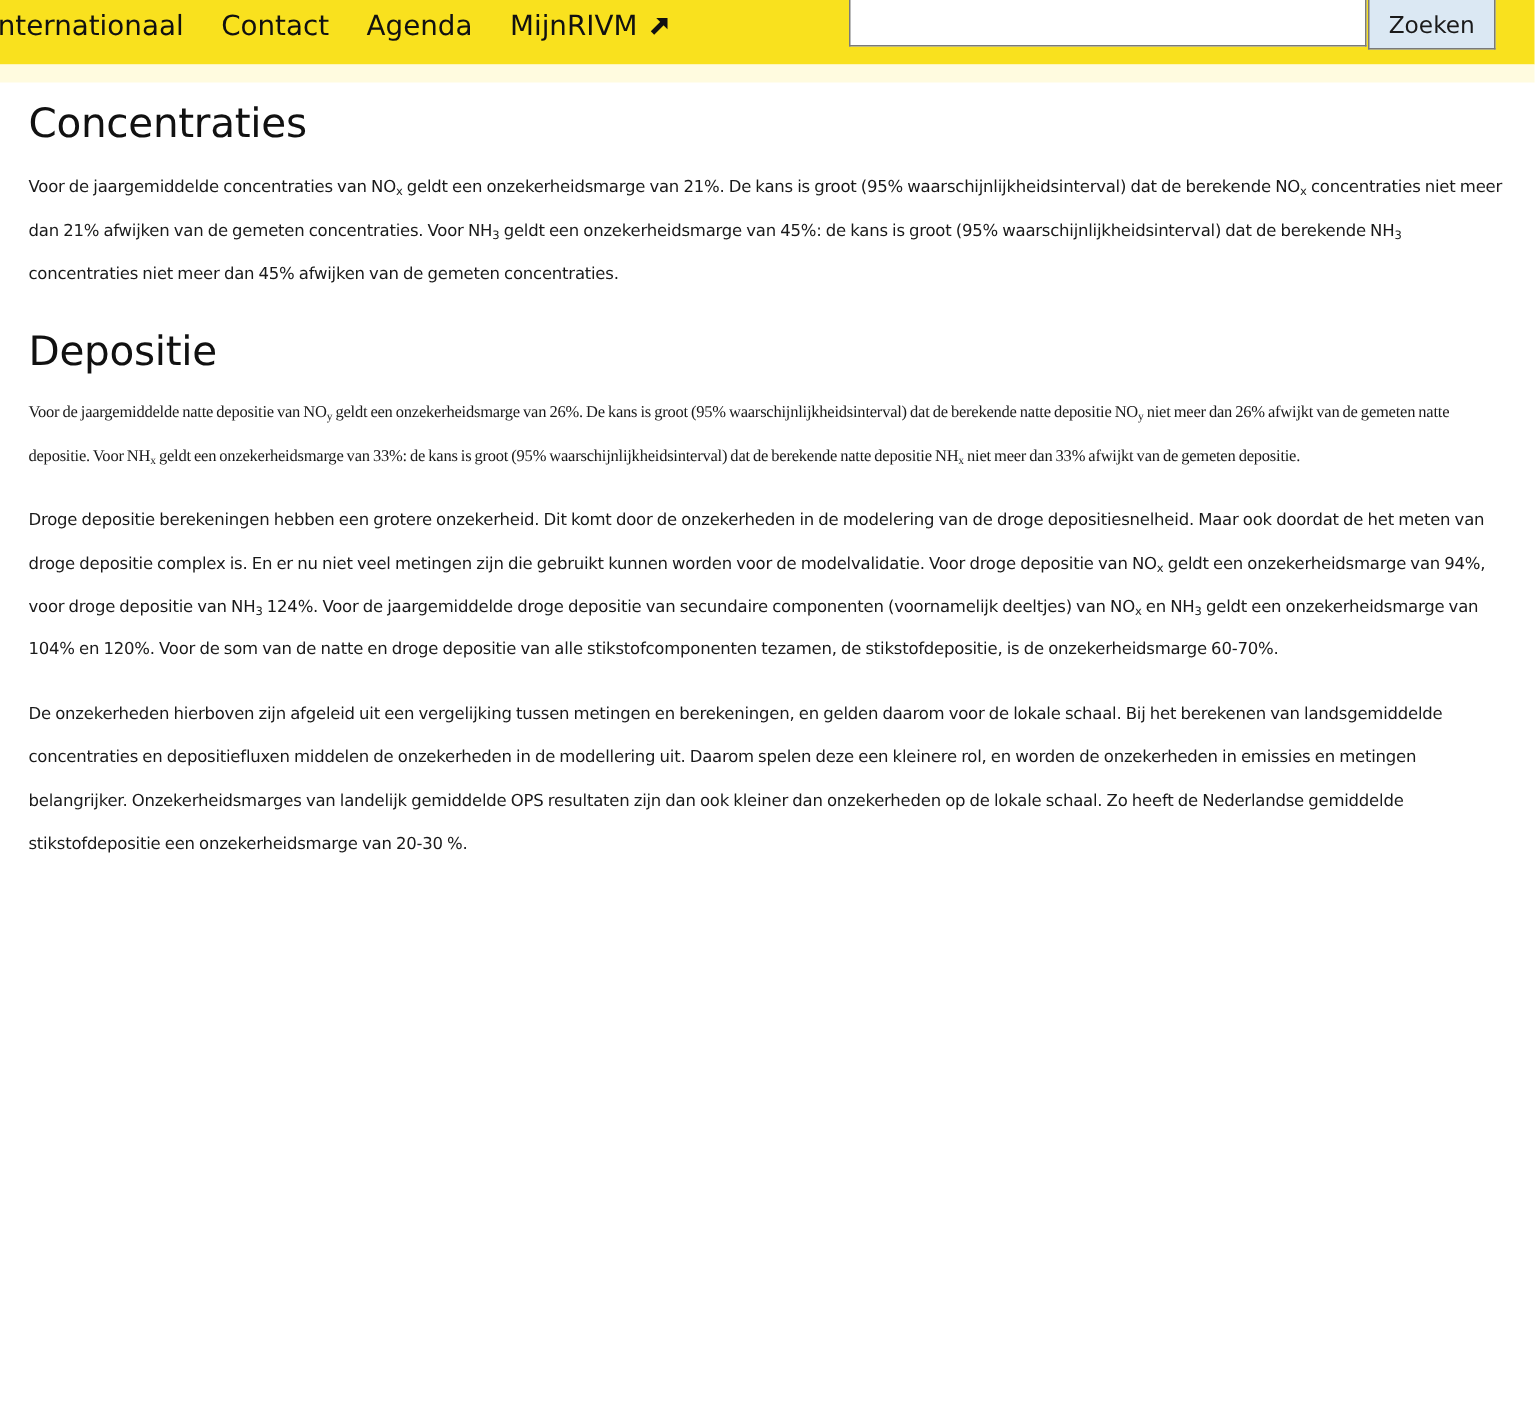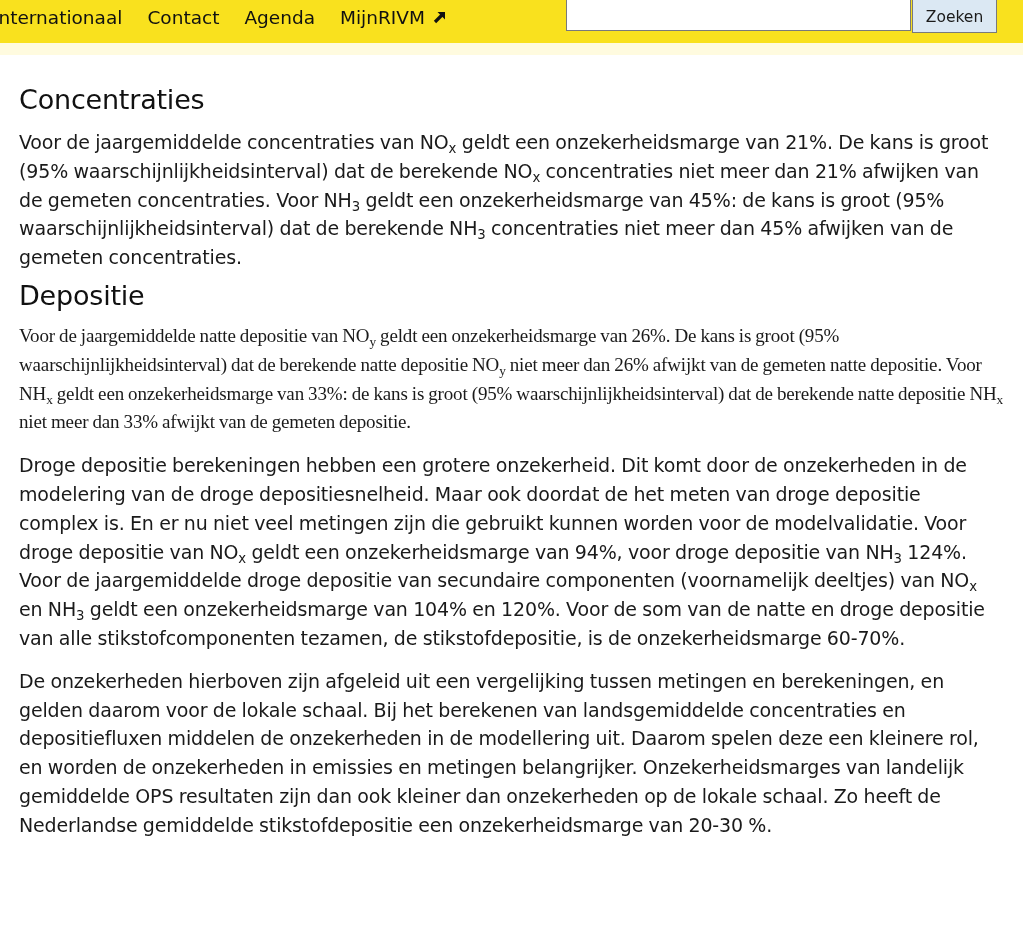--- a/index.html
+++ b/index.html
@@ -29,32 +29,32 @@
     position: absolute; left: 566px; top: -2px; width: 345px; height: 33px;
     border: 1px solid #7a7a7a; border-top: none; background: #fff; box-sizing: border-box;
     padding: 0 6px; font-size: 16px; outline: none;
   }
   .search-button {
     position: absolute; left: 912px; top: -2px; width: 85px; height: 35px;
     background: #dbe8f3; border: 1px solid #7a7a7a; border-top: none;
     box-sizing: border-box; font-size: 15.5px; color: #1a1a1a;
     font-family: "DejaVu Sans", sans-serif; padding: 4px 0 0 0; cursor: pointer;
   }
-  .content { position: absolute; left: 19px; top: 80px; width: 985px; }
+  .content { position: absolute; left: 19px; top: 63px; width: 985px; }
   h2 {
     font-weight: normal; font-size: 27px; margin: 0; line-height: 40px; color: #111;
     letter-spacing: -0.2px;
   }
   p {
-    margin: 0; font-size: 19px; line-height: 28.8px; color: #1a1a1a;
+    margin: 0; font-size: 11px; line-height: 28.8px; color: #1a1a1a;
     letter-spacing: -0.15px; word-spacing: -0.5px;
   }
   .p1 { margin-top: 8px; }
   .pgap { margin-top: 14px; }
-  .h-dep { margin-top: 4px; }
+  .h-dep { margin-top: 18px; }
   .p-dep1 { margin-top: 6px; font-family: Liberation Serif, serif; }
   sub { font-size: 70%; line-height: 0; vertical-align: -0.3em; }
 </style>
 </head>
 <body>
 
 <div class="topbar">
   <nav class="nav">
     <span class="nav-item first">
       <span>Internationaal</span>

